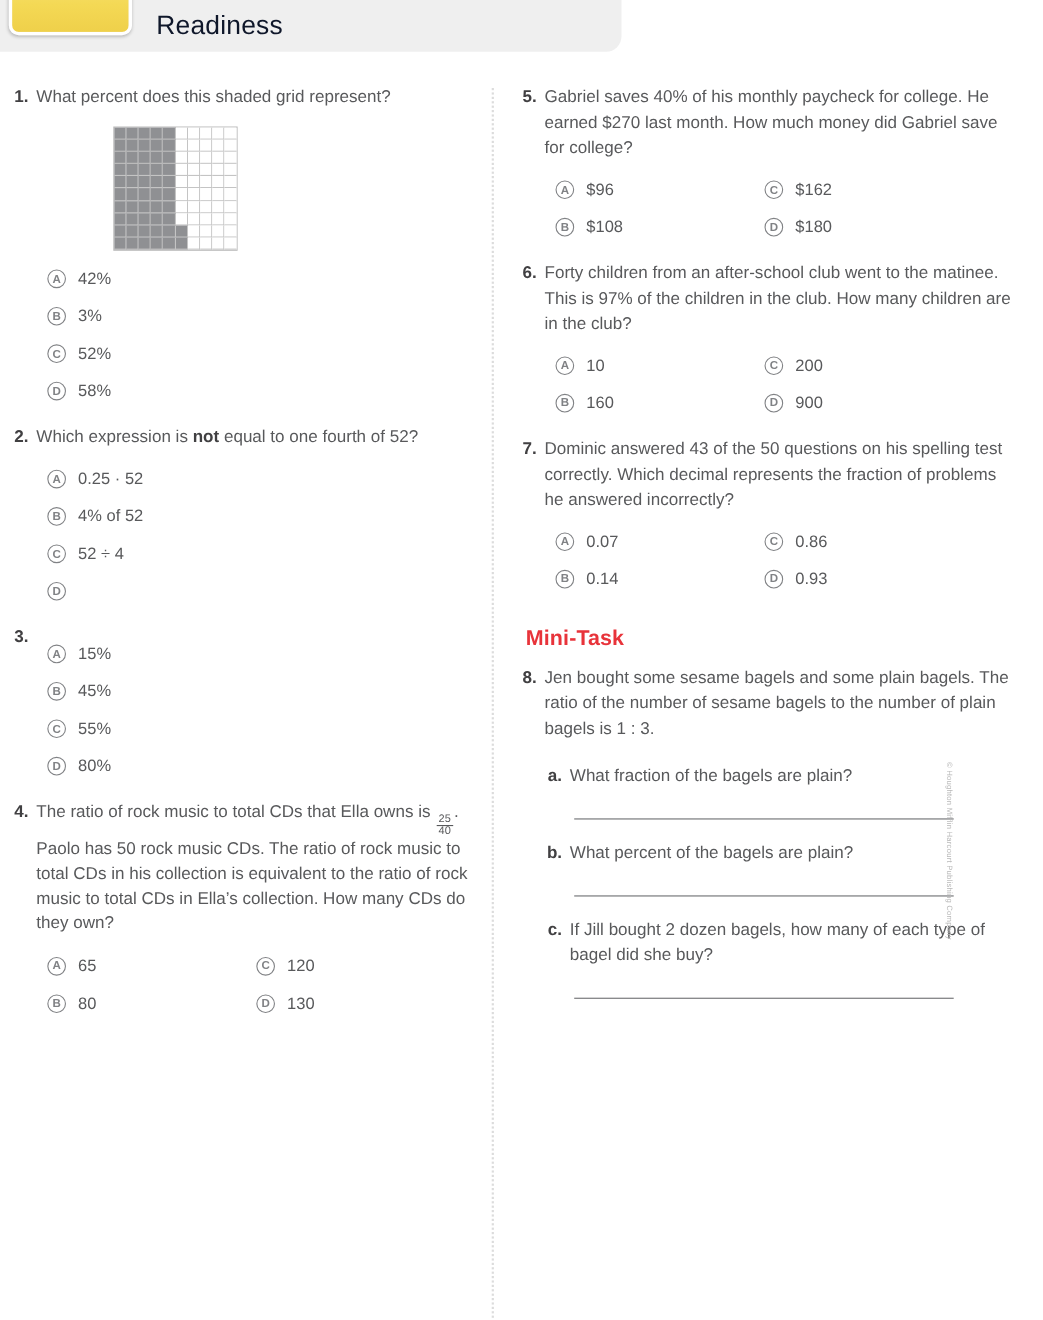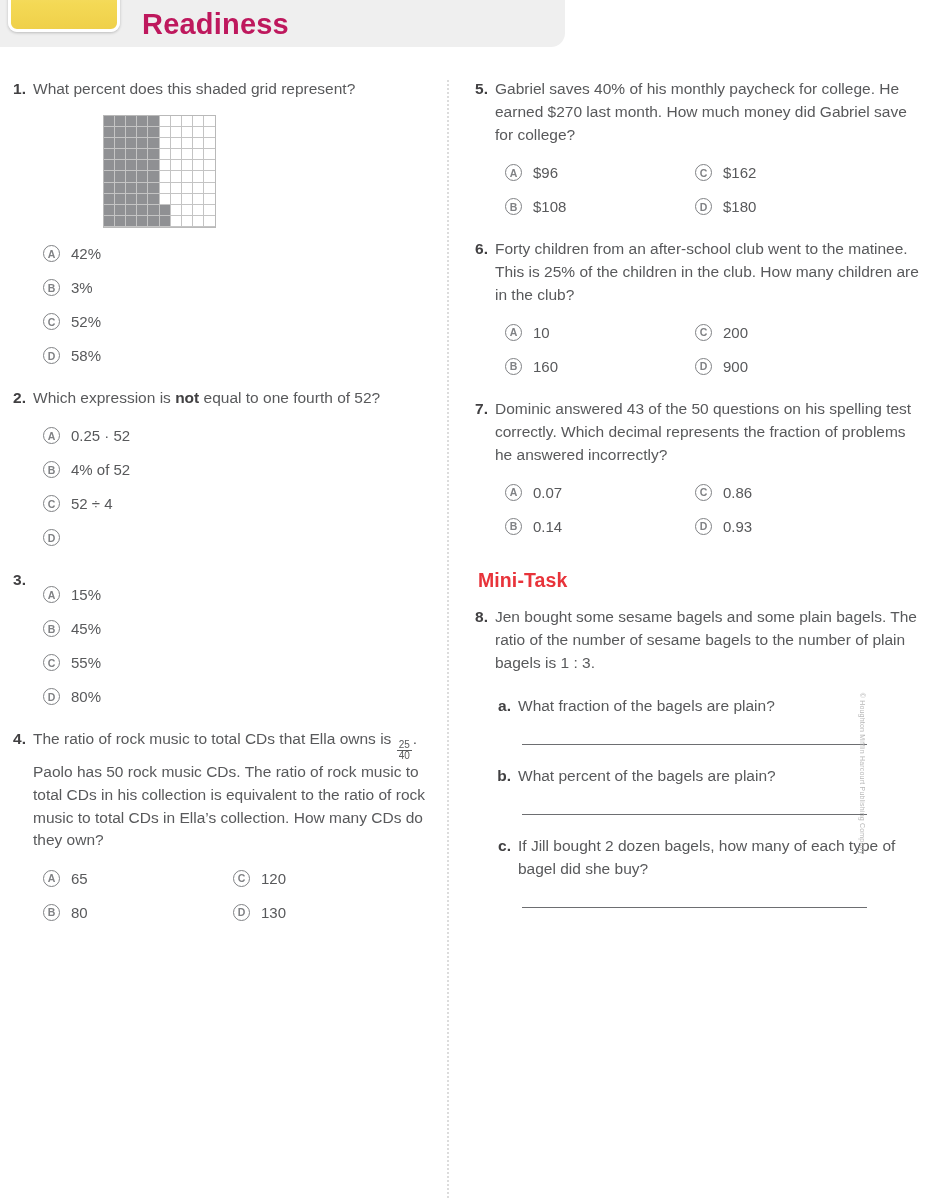--- a/index.html
+++ b/index.html
@@ -33,23 +33,23 @@
     border: 3px solid #ffffff;
     border-radius: 9px;
     box-shadow: 0 1px 3px rgba(0,0,0,0.22);
     overflow: hidden;
   }
   .header-title {
     position: absolute;
     left: 142px;
     top: 50%;
     transform: translateY(-50%);
-    font-size: 29px;
-    font-weight: bold;
-    color: #be185d;
+    font-size: 24px;
+    font-weight: normal;
+    color: #0f172a;
     letter-spacing: 0.2px;
     white-space: nowrap;
   }
 
   
   .columns {
     position: absolute;
     top: 78px;
     left: 0;
     width: 948px;
@@ -449,21 +449,21 @@
               <div class="choice">
                 <div class="bubble">D</div>
                 <div class="choice-text">$180</div>
               </div>
             </div>
           </div>
         </div>
         <div class="q">
           <div class="q-num">6.</div>
           <div class="q-body">
-            <div class="q-text">Forty children from an after-school club went to the matinee. This is 25% of the children in the club. How many children are in the club?</div>
+            <div class="q-text">Forty children from an after-school club went to the matinee. This is 97% of the children in the club. How many children are in the club?</div>
             <div class="choices two-col">
               <div class="choice">
                 <div class="bubble">A</div>
                 <div class="choice-text">10</div>
               </div>
               <div class="choice">
                 <div class="bubble">C</div>
                 <div class="choice-text">200</div>
               </div>
               <div class="choice">

